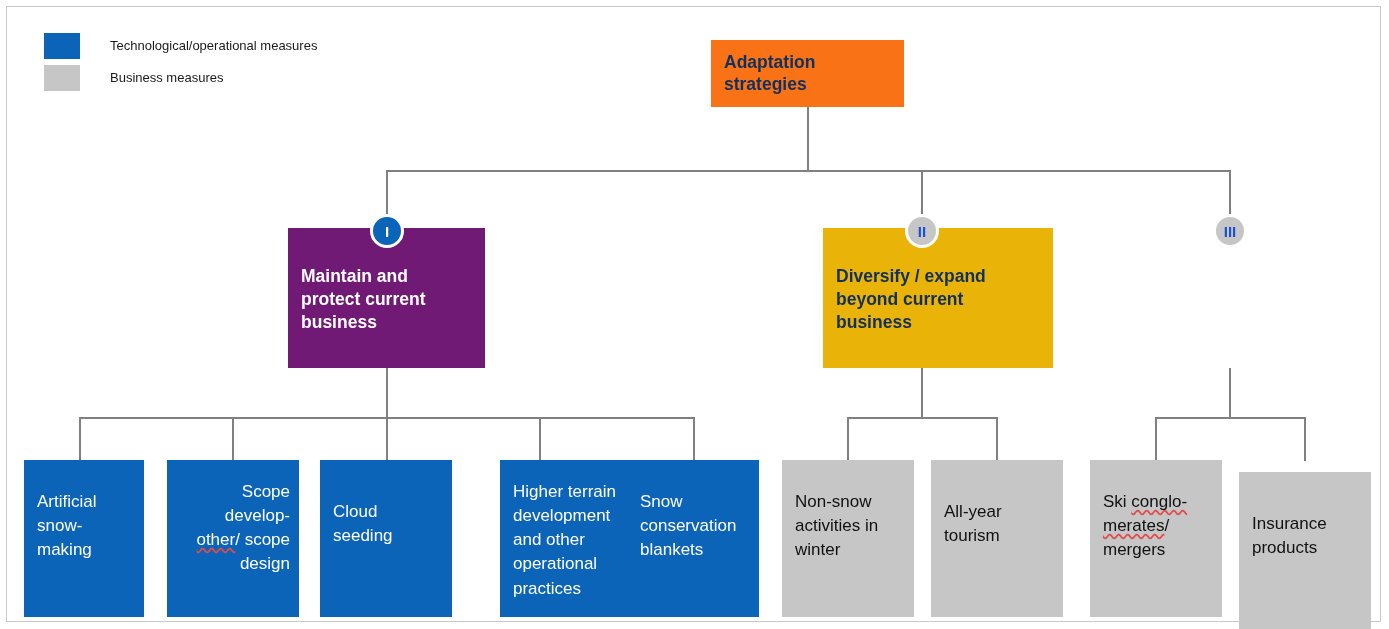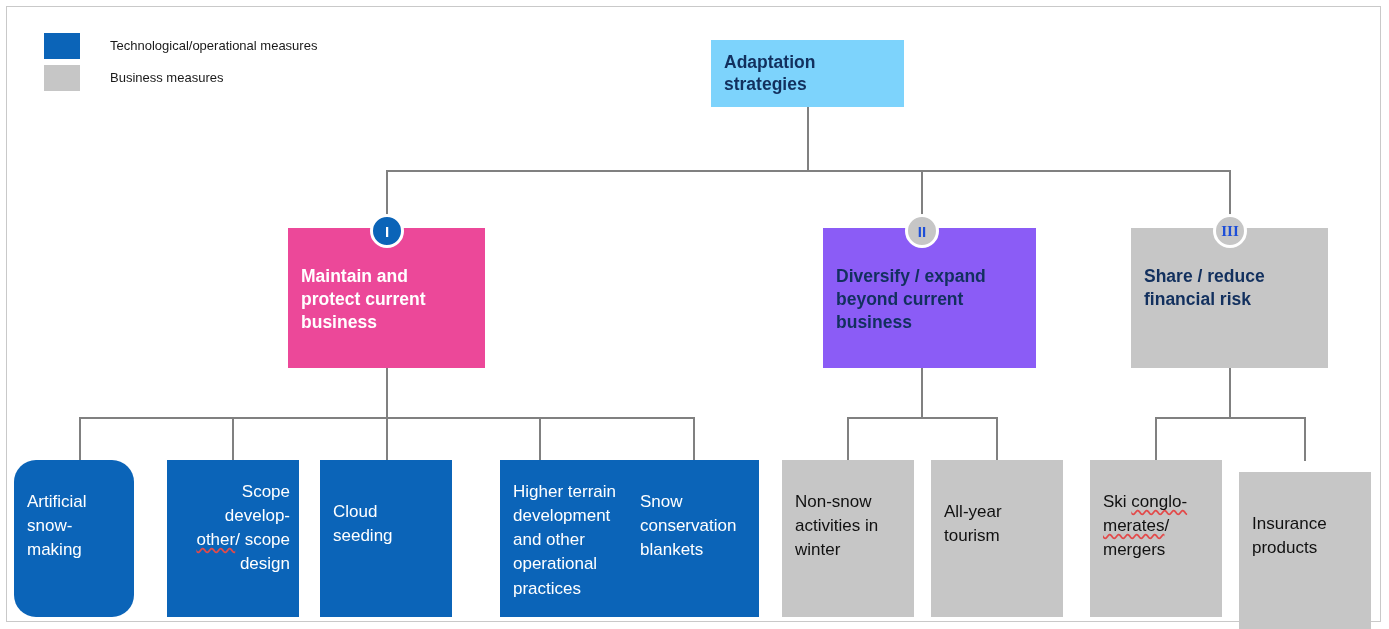--- a/index.html
+++ b/index.html
@@ -44,38 +44,38 @@
   }
   .node .node-text{
     position:absolute;
     left:13px; right:9px;
     white-space:pre-line;
   }
 
   
   #root-node{
     left:711px; top:40px; width:193px; height:67px;
-    background:#7dd3fc;
+    background:#f97316;
   }
   #root-node .node-text{
     top:11px;
     font-size:17.5px; font-weight:bold; color:#12305e;
     line-height:1.28;
   }
 
   
   .l2{height:140px;}
   .l2 .node-text{
     top:37px;
     font-size:17.5px; font-weight:bold;
     line-height:1.3;
   }
-  #l2-1{left:288px; top:228px; width:197px; background:#ec4899;}
+  #l2-1{left:288px; top:228px; width:197px; background:#701a75;}
   #l2-1 .node-text{color:#ffffff;}
-  #l2-2{left:823px; top:228px; width:213px; background:#8b5cf6;}
+  #l2-2{left:823px; top:228px; width:230px; background:#eab308;}
   #l2-2 .node-text{color:#12305e;}
   #l2-3{left:1131px; top:228px; width:197px; background:#c6c6c6;}
   #l2-3 .node-text{color:#12305e;}
 
   
   .badge{
     position:absolute;
     width:34px;height:34px;
     border-radius:50%;
     border:3px solid #ffffff;
@@ -171,29 +171,25 @@
 
   <div class="node l2" id="l2-2">
     <span class="node-text">Diversify / expand
 beyond current
 business</span>
   </div>
   <div class="badge gray" style="left:905px; top:214px;">
     <span>II</span>
   </div>
 
-  <div class="node l2" id="l2-3">
-    <span class="node-text">Share / reduce
-financial risk</span>
-  </div>
-  <div class="badge gray" style="left:1213px; top:214px;font-family:Liberation Serif, serif;">
+  <div class="badge gray" style="left:1213px; top:214px;">
     <span>III</span>
   </div>
 
-  <div class="node leaf blue mid-text" style="left:14px; width:120px;border-radius:22px;">
+  <div class="node leaf blue mid-text" style="left:24px; width:120px;">
     <span class="node-text">Artificial
 snow-
 making</span>
   </div>
 
   <div class="node leaf blue tall-text" style="left:167px; width:132px;text-align:right;">
     <span class="node-text">Scope
 develop-
 <span class="sq">other</span>/ scope
 design</span>

